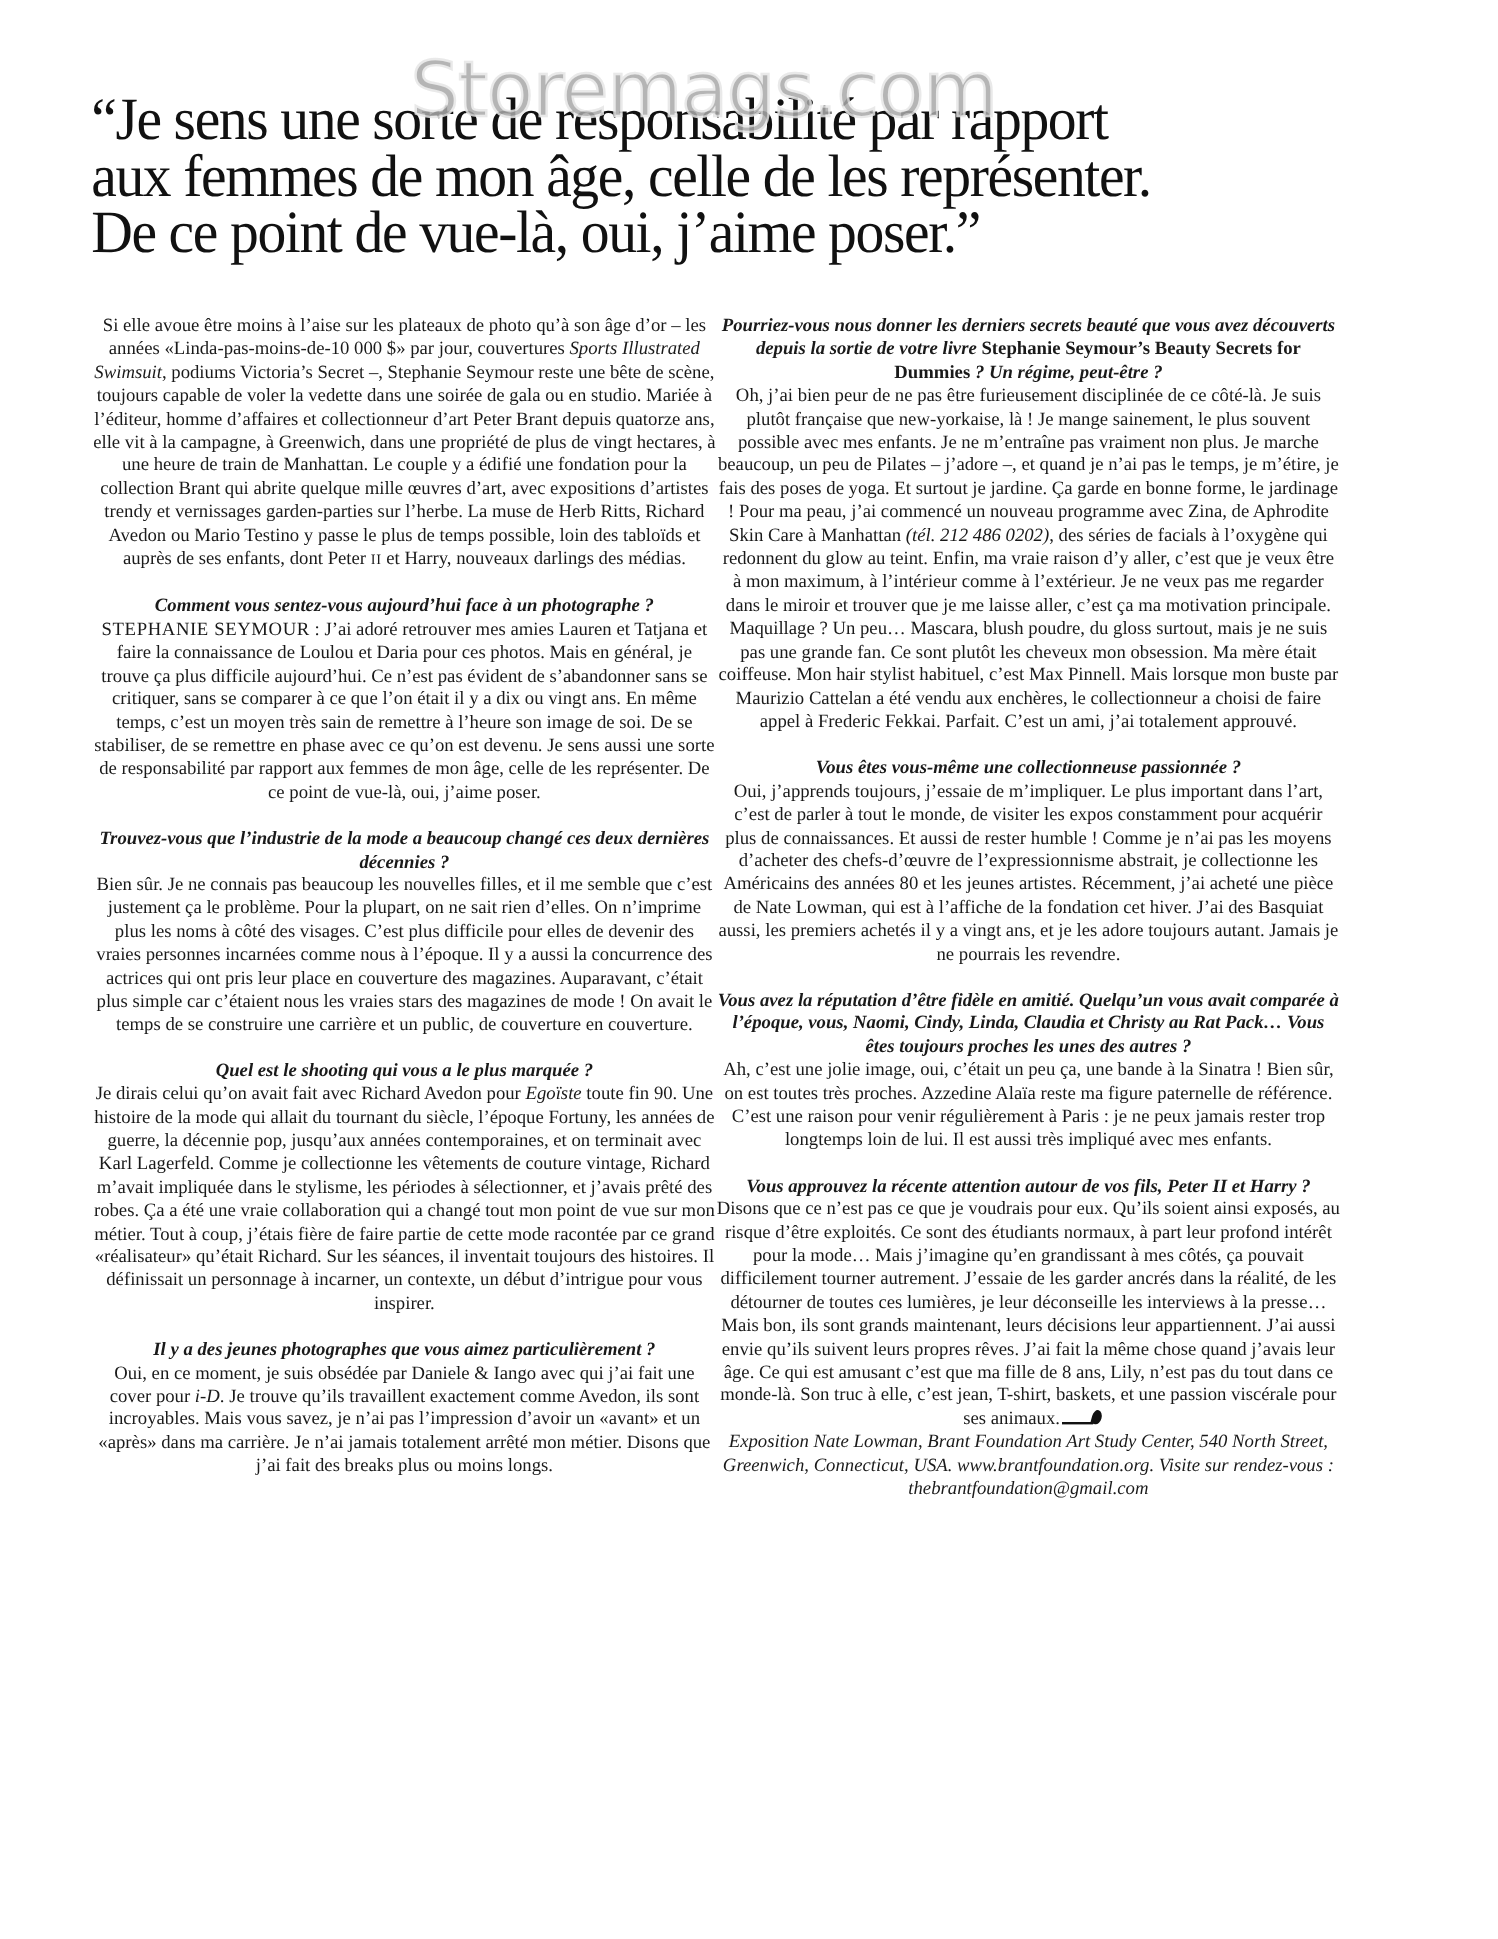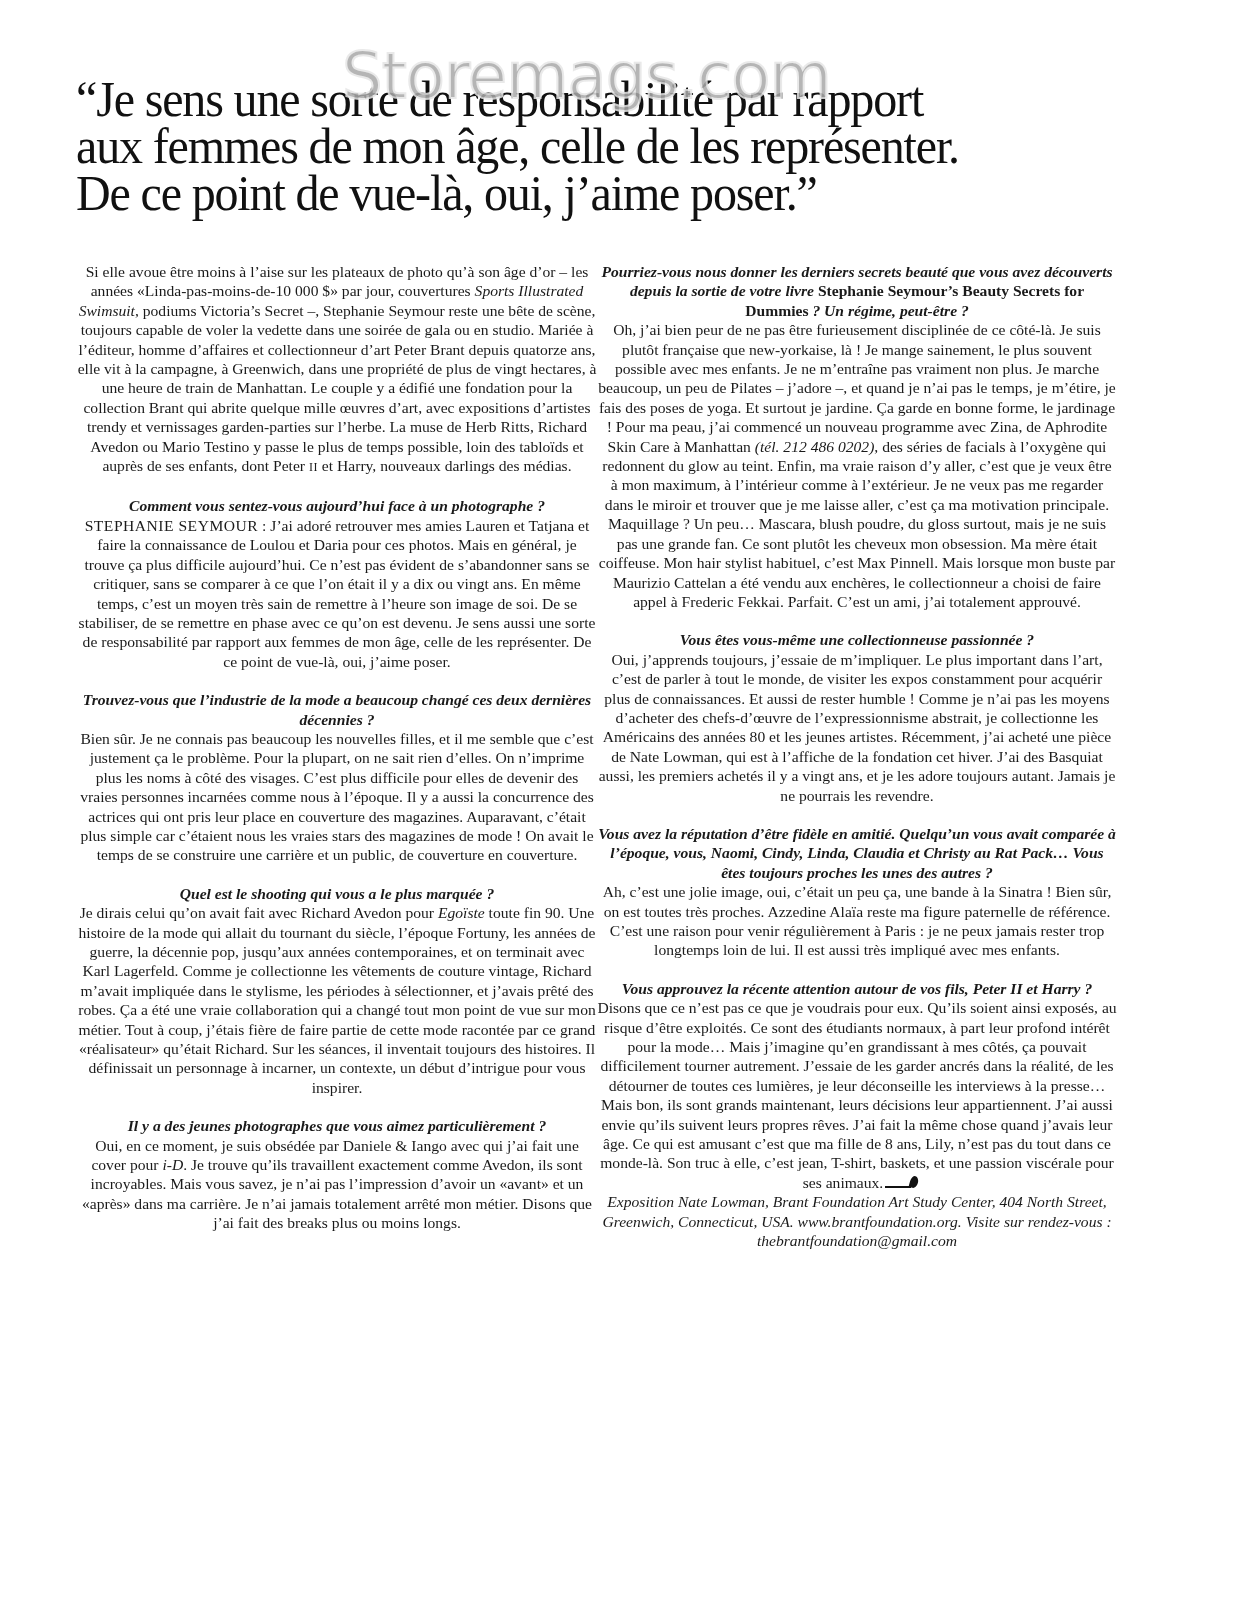--- a/index.html
+++ b/index.html
@@ -59,17 +59,17 @@
   <p class="para">
     <span class="q">Vous êtes vous-même une collectionneuse passionnée ?</span><span>Oui, j’apprends toujours, j’essaie de m’impliquer. Le plus important dans l’art, c’est de parler à tout le monde, de visiter les expos constamment pour acquérir plus de connaissances. Et aussi de rester humble ! Comme je n’ai pas les moyens d’acheter des chefs-d’œuvre de l’expressionnisme abstrait, je collectionne les Américains des années 80 et les jeunes artistes. Récemment, j’ai acheté une pièce de Nate Lowman, qui est à l’affiche de la fondation cet hiver. J’ai des Basquiat aussi, les premiers achetés il y a vingt ans, et je les adore toujours autant. Jamais je ne pourrais les revendre.</span>
   </p>
 
   <p class="para">
     <span class="q">Vous avez la réputation d’être fidèle en amitié. Quelqu’un vous avait comparée à l’époque, vous, Naomi, Cindy, Linda, Claudia et Christy au Rat Pack… Vous êtes toujours proches les unes des autres ?</span><span>Ah, c’est une jolie image, oui, c’était un peu ça, une bande à la Sinatra ! Bien sûr, on est toutes très proches. Azzedine Alaïa reste ma figure paternelle de référence. C’est une raison pour venir régulièrement à Paris : je ne peux jamais rester trop longtemps loin de lui. Il est aussi très impliqué avec mes enfants.</span>
   </p>
 
   <p class="para" style="margin-bottom:0">
     <span class="q">Vous approuvez la récente attention autour de vos fils, Peter II et Harry ?</span><span>Disons que ce n’est pas ce que je voudrais pour eux. Qu’ils soient ainsi exposés, au risque d’être exploités. Ce sont des étudiants normaux, à part leur profond intérêt pour la mode… Mais j’imagine qu’en grandissant à mes côtés, ça pouvait difficilement tourner autrement. J’essaie de les garder ancrés dans la réalité, de les détourner de toutes ces lumières, je leur déconseille les interviews à la presse… Mais bon, ils sont grands maintenant, leurs décisions leur appartiennent. J’ai aussi envie qu’ils suivent leurs propres rêves. J’ai fait la même chose quand j’avais leur âge. Ce qui est amusant c’est que ma fille de 8 ans, Lily, n’est pas du tout dans ce monde-là. Son truc à elle, c’est jean, T-shirt, baskets, et une passion viscérale pour ses animaux.</span><span class="end-mark"></span>
-    <span class="credit">Exposition Nate Lowman, Brant Foundation Art Study Center, 404 North Street, Greenwich, Connecticut, USA. www.brantfoundation.org. Visite sur rendez-vous : thebrantfoundation@gmail.com</span>
+    <span class="credit">Exposition Nate Lowman, Brant Foundation Art Study Center, 540 North Street, Greenwich, Connecticut, USA. www.brantfoundation.org. Visite sur rendez-vous : thebrantfoundation@gmail.com</span>
   </p>
 </div>
 
 <div class="page-number">168</div>
 
 </body></html>

